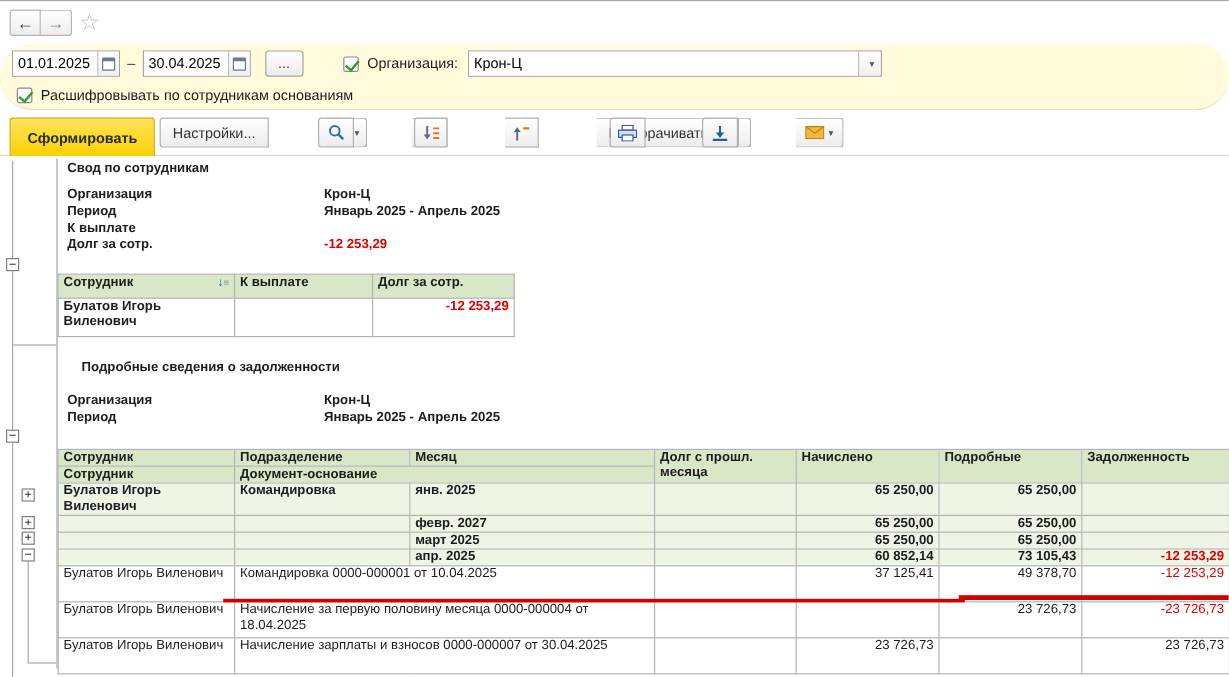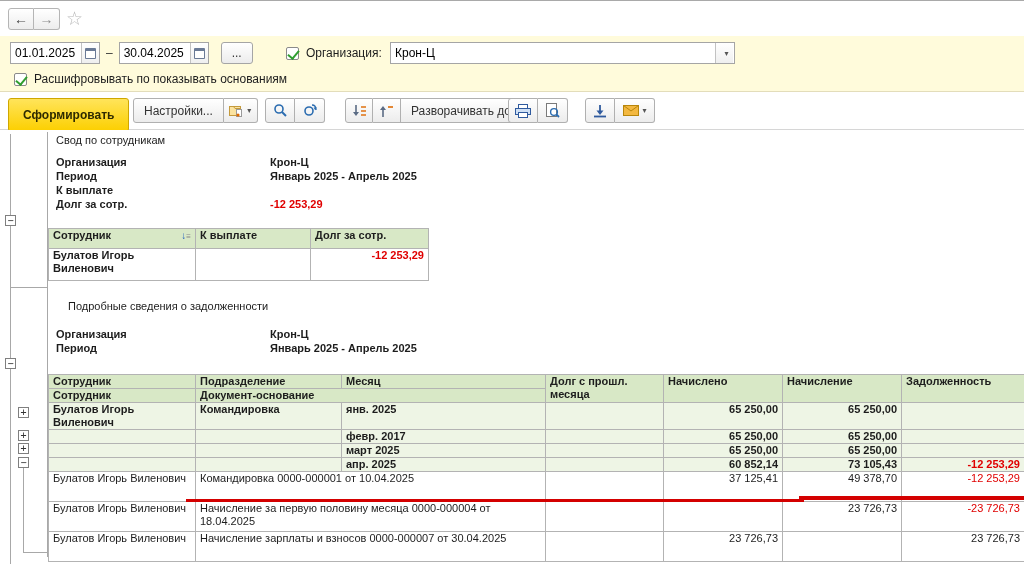--- a/index.html
+++ b/index.html
@@ -13,21 +13,21 @@
   .navgroup { position:absolute; left:8px; top:7px; display:flex; }
   .navbtn { width:26px; height:22px; border:1px solid #b5b5b5; background:linear-gradient(#ffffff,#ededed);
     display:flex; align-items:center; justify-content:center; font-size:14px; color:#444; }
   .navbtn.back { border-radius:3px 0 0 3px; }
   .navbtn.fwd { border-radius:0 3px 3px 0; border-left:none; color:#8b8b8b; }
   .star { position:absolute; left:66px; top:6px; font-size:19px; color:#b9b9b9; }
   .pagetitle { position:absolute; left:92px; top:9px; font-size:15px; font-weight:bold; color:#2b2b2b; }
 
   
   .filters { position:absolute; left:0; top:36px; width:1024px; height:56px; background:#fffbdb;
-    border-bottom:1px solid #e3ddba; }
+    border-bottom:1px solid #e3ddba;border-radius:28px; }
   .fld { position:absolute; display:flex; align-items:center; }
   .inbtn { width:18px; height:20px; border-left:1px solid #c2c2c2; background:linear-gradient(#fff,#efefef);
     display:flex; align-items:center; justify-content:center; }
   .datewrap { display:flex; border:1px solid #a5a5a5; background:#fff; height:22px; align-items:center; }
   .datewrap input { border:none; width:70px; height:20px; font-size:12px; padding:0 4px;
     font-family:"Liberation Sans",sans-serif; }
   .calico { display:block; width:11px; height:11px; border:1px solid #6a7a96; border-top:3px solid #6a7a96;
     background:linear-gradient(#fff,#fff); border-radius:1px; }
   .cb { width:13px; height:13px; border:1px solid #8a8a8a; border-radius:2px; background:#fff;
     display:inline-block; position:relative; flex:none; }
@@ -38,37 +38,37 @@
     background:linear-gradient(#fff,#ececec); font-size:12px; color:#333; display:flex;
     align-items:center; justify-content:center; }
   .dash { font-size:12px; color:#333; margin:0 6px; }
 
   
   .toolbar { position:absolute; left:0; top:92px; width:1024px; height:38px; background:#fff;
     border-bottom:1px solid #d6d6d6; }
   .btn { height:25px; border:1px solid #b0b0b0; border-radius:3px; background:linear-gradient(#ffffff,#ececec);
     font-size:12px; color:#333; display:inline-flex; align-items:center; justify-content:center; padding:0 10px; }
   .btn.icon { width:30px; padding:0; }
-  .group { position:absolute; top:6px; display:flex; }
+  .group { position:absolute; top:6px; display:flex;gap:48px; }
   .group .btn { border-radius:0; border-left:none; }
   .group .btn:first-child { border-radius:3px 0 0 3px; border-left:1px solid #b0b0b0; }
   .group .btn:last-child { border-radius:0 3px 3px 0; }
   .generate { position:absolute; left:8px; top:6px; height:26px; padding:16px 14px;
     border:1px solid #cfa700; border-radius:3px; background:linear-gradient(#ffe45a,#fccf00);
     font-size:12px; font-weight:bold; color:#2e2a00; display:flex; align-items:center; }
   .ddarrow { font-size:8px; color:#555; margin-left:4px; }
 
   
   .report { position:absolute; left:0; top:130px; width:1024px; height:434px; background:#fff; }
   .vline { position:absolute; width:1px; background:#a8a8a8; }
   .hline { position:absolute; height:1px; background:#a8a8a8; }
   .expander { position:absolute; width:11px; height:11px; border:1px solid #7f7f7f; background:#fff;
     font-size:10px; line-height:9px; text-align:center; color:#333; z-index:3;
     font-family:"DejaVu Sans Mono",monospace; }
-  .boldline { font-weight:normal; font-size:11px; color:#1d1d1d; }
+  .boldline { font-weight:bold; font-size:11px; color:#1d1d1d; }
   .fields { position:absolute; font-size:11px; }
   .frow { display:flex; height:14px; align-items:flex-start; }
   .frow .lab { width:214px; font-weight:bold; color:#1d1d1d; }
   .frow .val { font-weight:bold; color:#1d1d1d; }
   .neg { color:#e00000 !important; }
 
   table.rep { border-collapse:collapse; table-layout:fixed; }
   table.rep td { border:1px solid #b3b3b3; font-size:11px; color:#1d1d1d; padding:0 4px;
     vertical-align:top; overflow:hidden; line-height:13px; }
   td.hdr { background:#d8e8c6; font-weight:bold; }
@@ -126,21 +126,21 @@
         <input style="width: 324px;" value="Крон-Ц">
         <div class="inbtn">
             <span class="ddarrow">▾</span>
           </div>
       </div>
     </div>
 
 
     <div class="fld" style="left:14px; top:36px;">
       <span class="cb checked"></span>
-      <span class="cblabel">Расшифровывать по показывать основаниям</span>
+      <span class="cblabel">Расшифровывать по сотрудникам основаниям</span>
     </div>
   </div>
 
   <div class="toolbar">
     <div class="generate">Сформировать</div>
 
     <div class="group" style="left:133px;">
       <div class="btn">Настройки...</div>
       <div class="btn" style="width:34px;">
         <span>
@@ -322,41 +322,41 @@
           <col style="width:119px">
           <col style="width:123px">
       </colgroup>
       <tbody>
           <tr style="height:14px;">
         <td class="hdr">Сотрудник</td>
         <td class="hdr">Подразделение</td>
         <td class="hdr">Месяц</td>
         <td class="hdr" rowspan="2">Долг с прошл. месяца</td>
         <td class="hdr" rowspan="2">Начислено</td>
-        <td class="hdr" rowspan="2">Начисление</td>
+        <td class="hdr" rowspan="2">Подробные</td>
         <td class="hdr" rowspan="2">Задолженность</td>
       </tr>
       <tr style="height:13px;">
         <td class="hdr">Сотрудник</td>
         <td class="hdr" colspan="2">Документ-основание</td>
       </tr>
 
       <tr style="height:27px;">
         <td class="grp">Булатов Игорь Виленович</td>
         <td class="grp">Командировка</td>
         <td class="grp">янв. 2025</td>
         <td class="grp num"></td>
         <td class="grp num">65 250,00</td>
         <td class="grp num">65 250,00</td>
         <td class="grp num"></td>
       </tr>
       <tr style="height:13px;">
         <td class="grp"></td>
         <td class="grp"></td>
-        <td class="grp">февр. 2017</td>
+        <td class="grp">февр. 2027</td>
         <td class="grp num"></td>
         <td class="grp num">65 250,00</td>
         <td class="grp num">65 250,00</td>
         <td class="grp num"></td>
       </tr>
       <tr style="height:13px;">
         <td class="grp"></td>
         <td class="grp"></td>
         <td class="grp">март 2025</td>
         <td class="grp num"></td>

